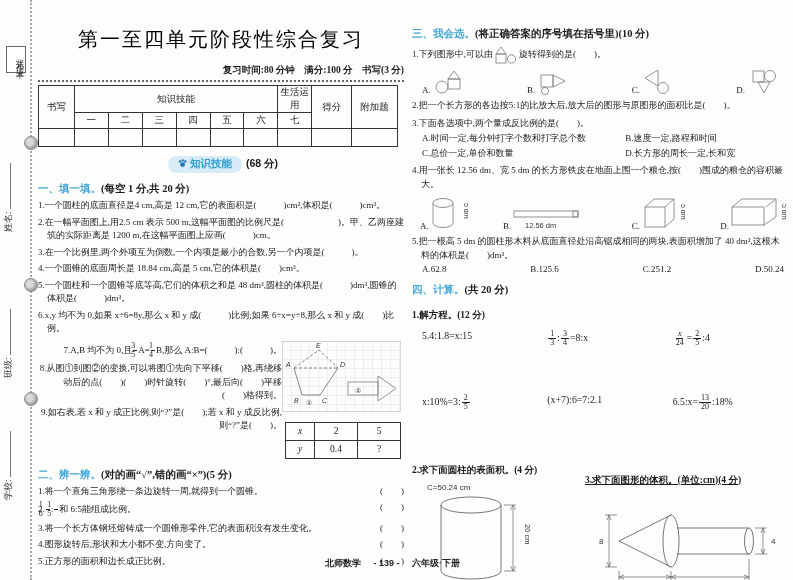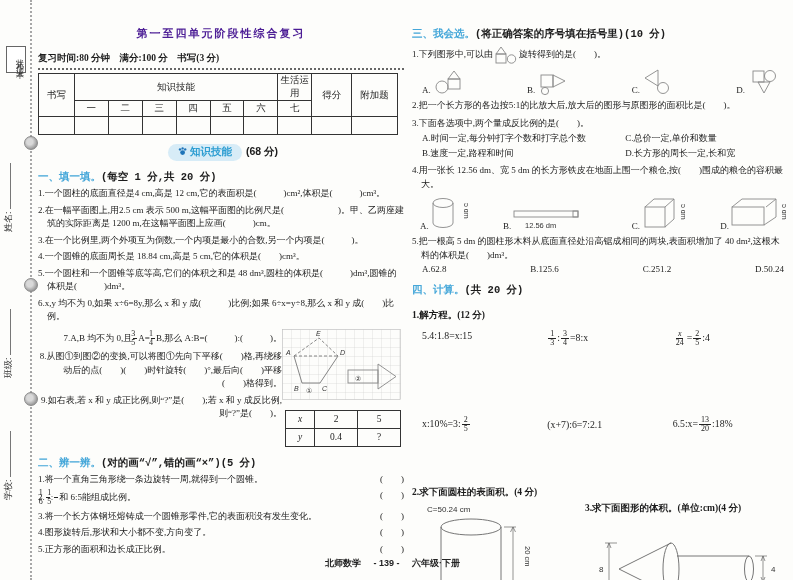--- a/index.html
+++ b/index.html
@@ -15,36 +15,36 @@
            font-size:9px;color:#333;white-space:nowrap;font-family:"Liberation Sans",sans-serif;}
   .m-field .wline{display:inline-block;width:46px;border-bottom:1px solid #777;height:8px;margin-left:2px;}
   .ring{position:absolute;left:24px;width:12px;height:12px;border-radius:50%;
         background:radial-gradient(circle at 40% 40%, #d9d9d9 0 30%, #9c9c9c 70%, #777 100%);
         border:1px solid #8a8a8a;}
   
   .cols{position:absolute;left:38px;top:0;width:750px;height:556px;display:flex;}
   .colL{width:366px;flex:none;}
   .colR{width:376px;flex:none;margin-left:8px;}
   
-  .title{margin-top:26px;text-align:center;color:#4c1d95;font-size:11px;font-weight:bold;
+  .title{margin-top:26px;text-align:center;color:#000000;font-size:20px;font-weight:normal;
          letter-spacing:2px;font-family:"Liberation Sans",sans-serif;}
-  .meta{margin-top:11px;text-align:left;font-size:9.5px;font-weight:bold;}
+  .meta{margin-top:11px;text-align:right;font-size:9.5px;font-weight:bold;}
   .dotrule{margin-top:3px;border-top:2px dotted #666;}
   table.score{width:360px;margin-top:3px;border-collapse:collapse;text-align:center;
               font-size:9.5px;}
   table.score td{border:1px solid #333;padding:0;height:15px;}
   table.score tr.blank td{height:17px;}
   
   .badge-row{margin-top:9px;text-align:center;font-size:10.5px;font-weight:bold;
              font-family:"Liberation Sans",sans-serif;}
   .badge{display:inline-block;background:#d7ecf7;color:#2e9ed2;border-radius:9px;
          padding:1px 10px 2px;margin:0 4px;}
   .badge-ico{display:inline-block;vertical-align:-1px;}
   
-  .sec-head{margin-top:9px;font-size:10.5px;font-weight:bold;font-family:Liberation Mono, monospace;}
+  .sec-head{margin-top:9px;font-size:10.5px;font-weight:bold;font-family:Liberation Serif, serif;}
   .sec-head .blue{color:#45a7d9;}
   .items{font-size:9px;line-height:1.5;}
   .item{margin-top:3px;padding-left:9px;text-indent:-9px;}
   .flexitem{display:flex;justify-content:space-between;margin-top:3px;}
   .flexitem .t{padding-left:9px;text-indent:-9px;}
   .flexitem .p{flex:none;padding-left:6px;}
   .frac{display:inline-flex;flex-direction:column;align-items:center;vertical-align:middle;
         line-height:1.05;font-size:8px;margin:0 1px;}
   .frac .fn{border-bottom:1px solid #222;padding:0 2px;}
   .frac .fd{padding:0 2px;}
@@ -63,21 +63,21 @@
   .optgrid{display:grid;grid-template-columns:1.25fr 1fr;padding-left:10px;font-size:9px;
            row-gap:2px;margin-top:2px;}
   .figrow{display:flex;justify-content:space-between;align-items:flex-end;
           padding:4px 2px 0 8px;font-size:9px;}
   .figrow .cell{display:flex;align-items:flex-end;gap:1px;}
   svg{display:block;}
   svg text{font-family:"Liberation Sans",sans-serif;}
   .sub-head{margin-top:12px;font-size:9.5px;font-weight:bold;}
   .eq-row{display:flex;margin-top:8px;font-size:9.8px;}
   .eq-row .eq{flex:1;padding-left:10px;white-space:nowrap;}
-  .eq-row.second{margin-top:68px;align-items:center;}
+  .eq-row.second{margin-top:46px;}
   .calcfigs{display:flex;margin-top:52px;}
   .calcfigs .half1{width:46%;}
   .calcfigs .half2{width:54%;}
   .calcfigs .fig{margin:4px 0 0 14px;}
   
   .footer{position:absolute;left:0;right:8px;bottom:10px;text-align:center;font-size:9px;
           font-weight:bold;color:#222;font-family:"Liberation Sans",sans-serif;}
   .footer span{margin:0 5px;}
 </style>
 </head>
@@ -315,22 +315,22 @@
 
       <div class="q">
           <span class="wrap">2.把一个长方形的各边按5:1的比放大后,放大后的图形与原图形的面积比是(　　)。</span>
         </div>
 
       <div class="q">
           <span class="wrap">3.下面各选项中,两个量成反比例的是(　　)。</span>
         </div>
       <div class="optgrid">
         <span>A.时间一定,每分钟打字个数和打字总个数</span>
+        <span>B.速度一定,路程和时间</span>
         <span>C.总价一定,单价和数量</span>
-        <span>B.速度一定,路程和时间</span>
         <span>D.长方形的周长一定,长和宽</span>
       </div>
 
       <div class="q">
           <span class="wrap">4.用一张长 12.56 dm、宽 5 dm 的长方形铁皮在地面上围一个粮仓,按(　　)围成的粮仓的容积最大。</span>
         </div>
       <div class="figrow">
         <span class="cell">
             <span>A.</span>
             <svg width="38" height="36" viewBox="0 0 38 36">
@@ -428,21 +428,21 @@
               <path d="M15,24 V90 M75,24 V90"></path>
               <path d="M15,90 A30,8 0 0 0 75,90"></path>
               <path d="M78,24 H90 M78,90 H90" stroke-width="0.7"></path>
               <path d="M87,24 V90" stroke-width="0.7"></path>
               <path d="M87,24 l-2.5,5 M87,24 l2.5,5 M87,90 l-2.5,-5 M87,90 l2.5,-5" stroke-width="0.7"></path>
             </g>
             <text font-size="7.5" fill="#333" transform="translate(99,43) rotate(90)">20 cm</text>
           </svg>
         </div>
         <div class="half2">
-          <div class="sub-head" style="margin-top:16px;">3.求下面图形的体积。(单位:cm)(4 分)</div>
+          <div class="sub-head" style="margin-top:10px;text-decoration:underline;">3.求下面图形的体积。(单位:cm)(4 分)</div>
           <svg class="fig" width="182" height="100" viewBox="0 0 182 100">
             <g fill="none" stroke="#666" stroke-width="0.9">
               <path d="M20,50 L72,24 M20,50 L72,76"></path>
               <ellipse cx="72" cy="50" rx="8" ry="26"></ellipse>
               <path d="M78,37 H150 M78,63 H150"></path>
               <ellipse cx="150" cy="50" rx="4.5" ry="13"></ellipse>
             </g>
             <g fill="none" stroke="#666" stroke-width="0.7">
               <path d="M6,24 H18 M6,76 H18"></path>
               <path d="M10,24 V76"></path>

